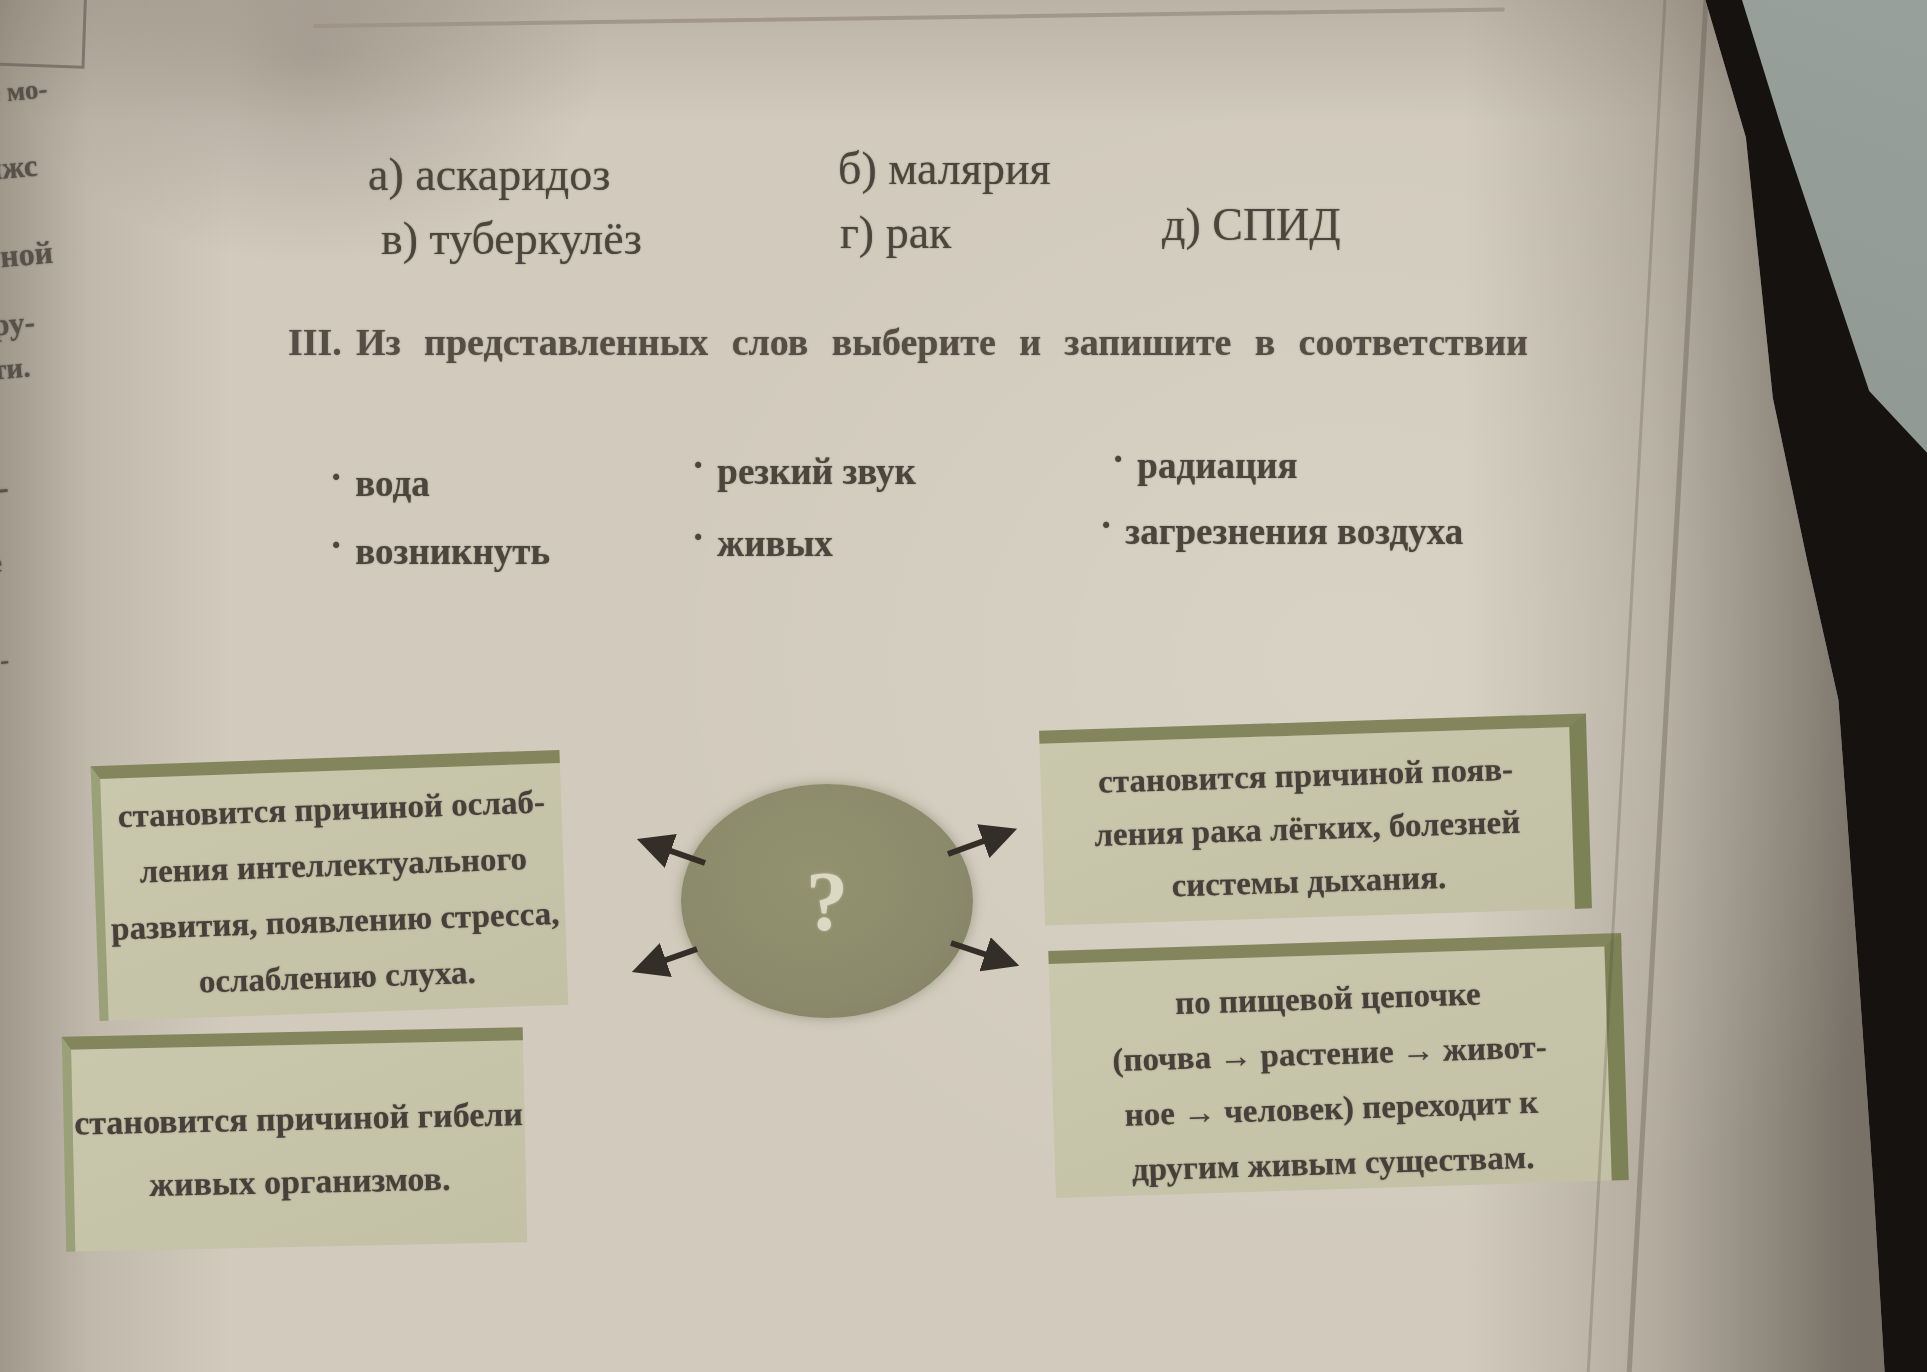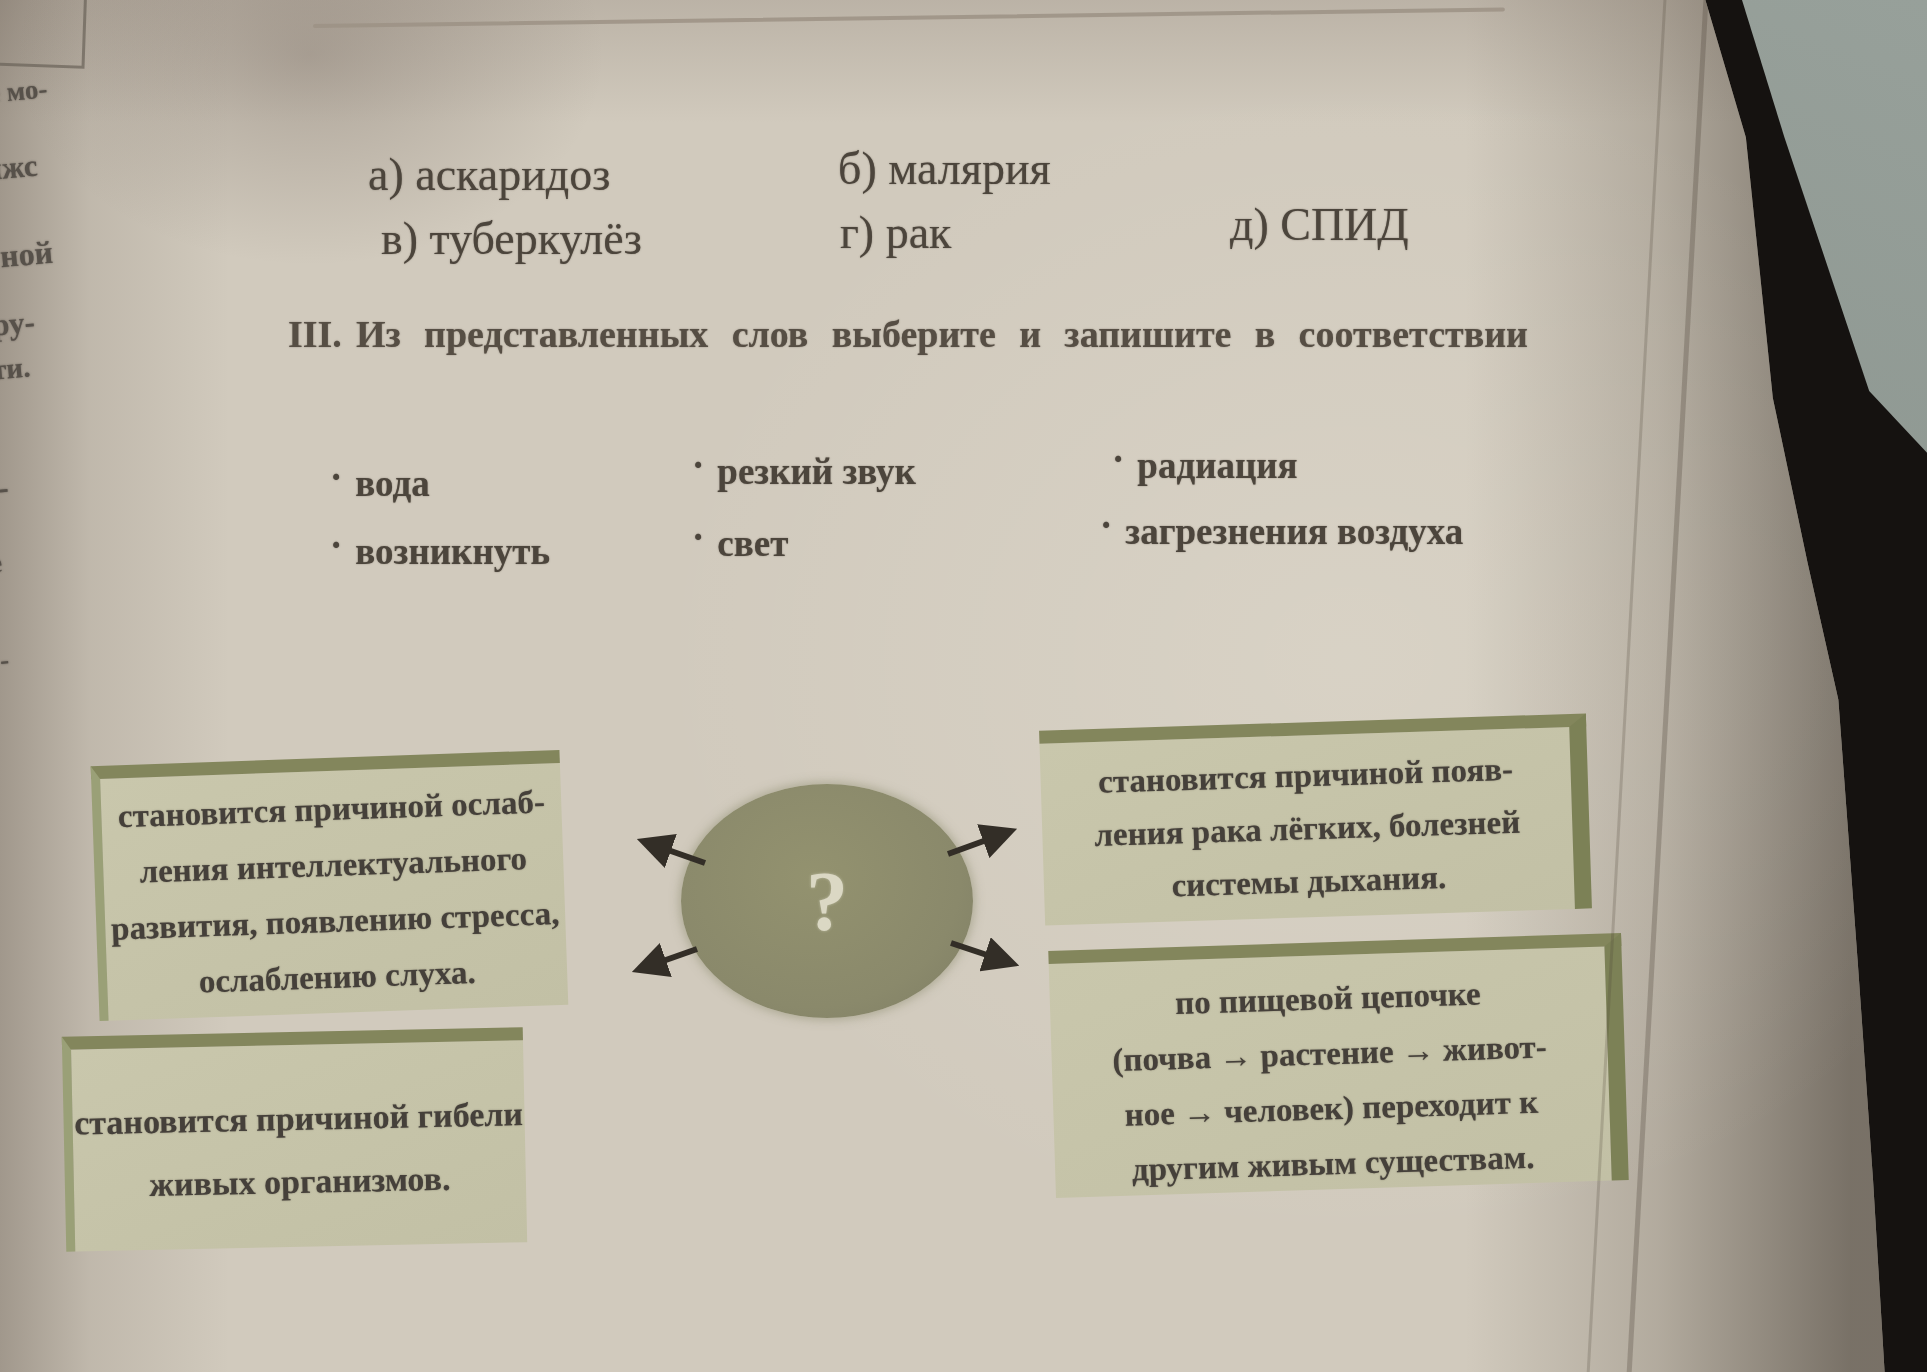--- a/index.html
+++ b/index.html
@@ -47,29 +47,29 @@
   .f7{left:0px;top:645px;font-size:27px;}
 
   .rule-top{position:absolute;left:313px;top:24px;width:1192px;height:4px;
     background:var(--rule,#9c9285);border-radius:2px;transform:rotate(-0.8deg);
     transform-origin:left center;opacity:.85;}
 
   .blur-ink{text-shadow:0 0 1.5px rgba(80,70,60,.65);}
   .heading{color:var(--ink-heading,#564e44);font-weight:bold;font-size:38px;}
 
   .sec2{position:absolute;left:313px;top:48px;width:1186px;}
-  .sec3{position:absolute;left:288px;top:312px;width:1240px;}
+  .sec3{position:absolute;left:288px;top:320px;width:1240px;}
   .h-row{display:flex;}
   .h-row .num{flex:0 0 auto;margin-right:14px;}
   .h-just{flex:1 1 auto;text-align:justify;text-align-last:justify;}
   .h-line2{margin-top:13px;margin-left:48px;}
 
   .opt{position:absolute;font-size:46px;}
   .opt0{left:368px;top:148px;} .opt1{left:838px;top:142px;}
-  .opt2{left:381px;top:212px;} .opt3{left:840px;top:206px;} .opt4{left:1230px;top:198px;}
+  .opt2{left:381px;top:212px;} .opt3{left:840px;top:206px;} .opt4{left:1162px;top:198px;}
 
   .word{position:absolute;font-size:37px;font-weight:bold;}
   .word .dot{display:inline-block;margin-right:13px;transform:translateY(-6px);font-weight:bold;}
   .wd0{left:330px;top:462px;} .wd1{left:692px;top:450px;} .wd2{left:1112px;top:444px;}
   .wd3{left:330px;top:530px;} .wd4{left:692px;top:522px;} .wd5{left:1100px;top:510px;}
 
   
   .dbox{position:absolute;background:linear-gradient(160deg,var(--box-fill,#c9c7ac),#c2c0a5);
     text-align:center;font-weight:bold;font-size:33px;color:#45403a;
     white-space:pre-line;text-shadow:0 0 1.5px rgba(70,64,54,.6);}
@@ -127,21 +127,21 @@
       <div class="h-row heading blur-ink">
         <span class="num">III.</span>
         <span class="h-just">Из представленных слов выберите и запишите в соответствии</span>
       </div>
     </section>
 
     <span class="word wd0 blur-ink"><span class="dot">·</span><span>вода</span></span>
     <span class="word wd1 blur-ink"><span class="dot">·</span><span>резкий звук</span></span>
     <span class="word wd2 blur-ink"><span class="dot">·</span><span>радиация</span></span>
     <span class="word wd3 blur-ink"><span class="dot">·</span><span>возникнуть</span></span>
-    <span class="word wd4 blur-ink"><span class="dot">·</span><span>свет</span></span>
+    <span class="word wd4 blur-ink"><span class="dot">·</span><span>живых</span></span>
     <span class="word wd5 blur-ink"><span class="dot">·</span><span>загрезнения воздуха</span></span>
 
     <div class="dbox left box-lt">становится причиной ослаб-
 ления интеллектуального
 развития, появлению стресса,
 ослаблению слуха.</div>
     <div class="dbox left box-lb">становится причиной гибели
 живых организмов.</div>
     <div class="dbox right box-rt">становится причиной появ-
 ления рака лёгких, болезней

